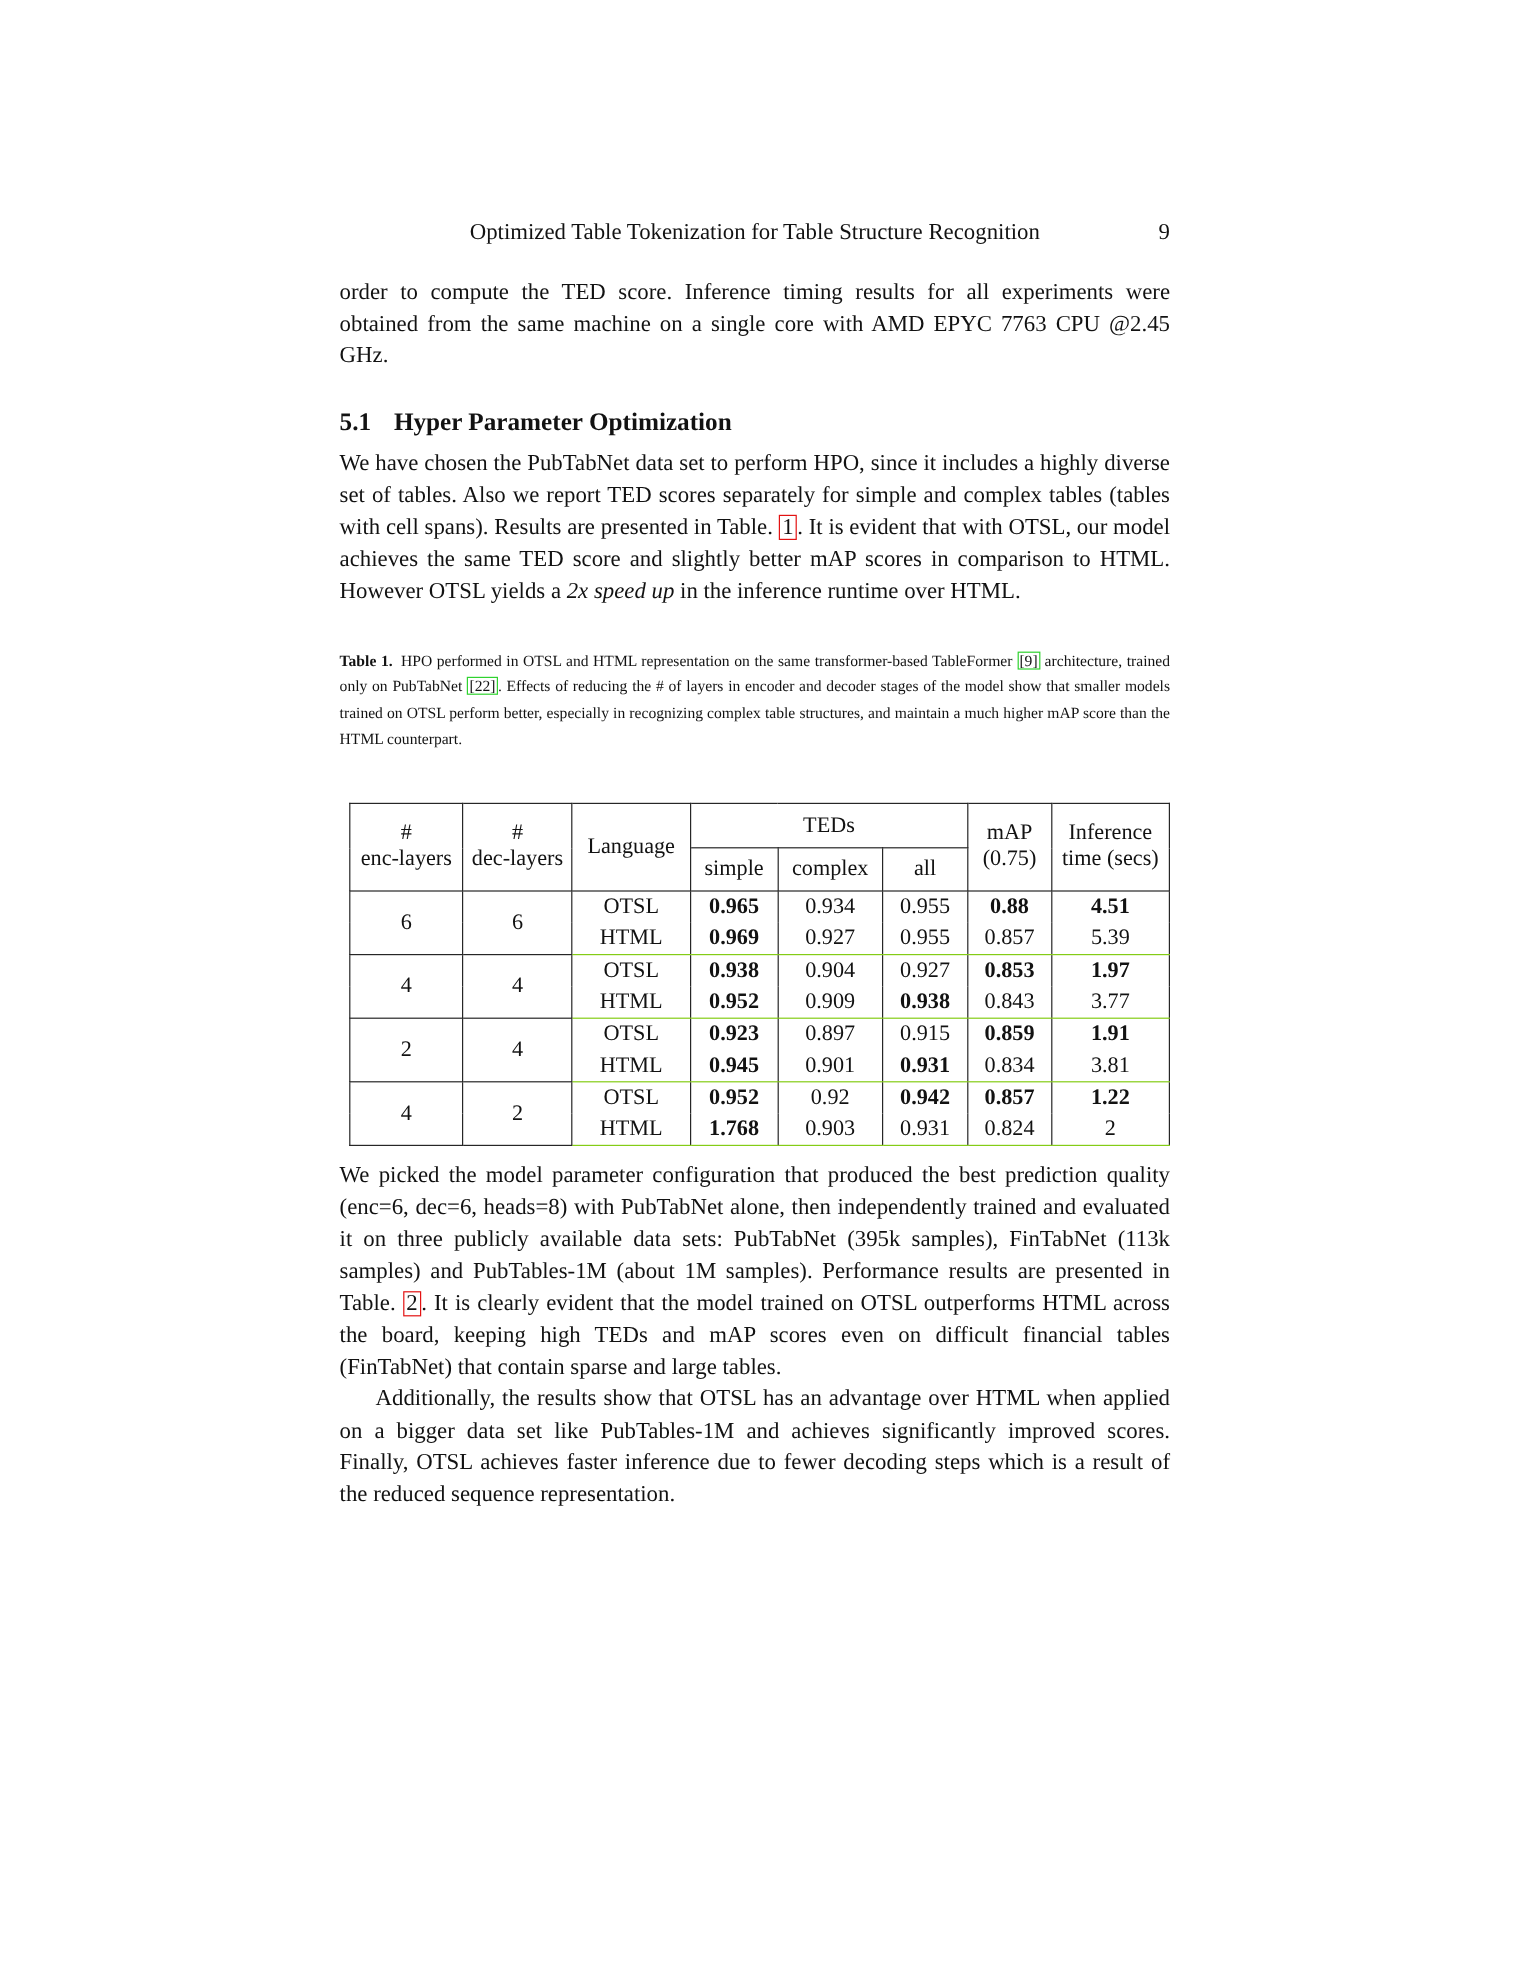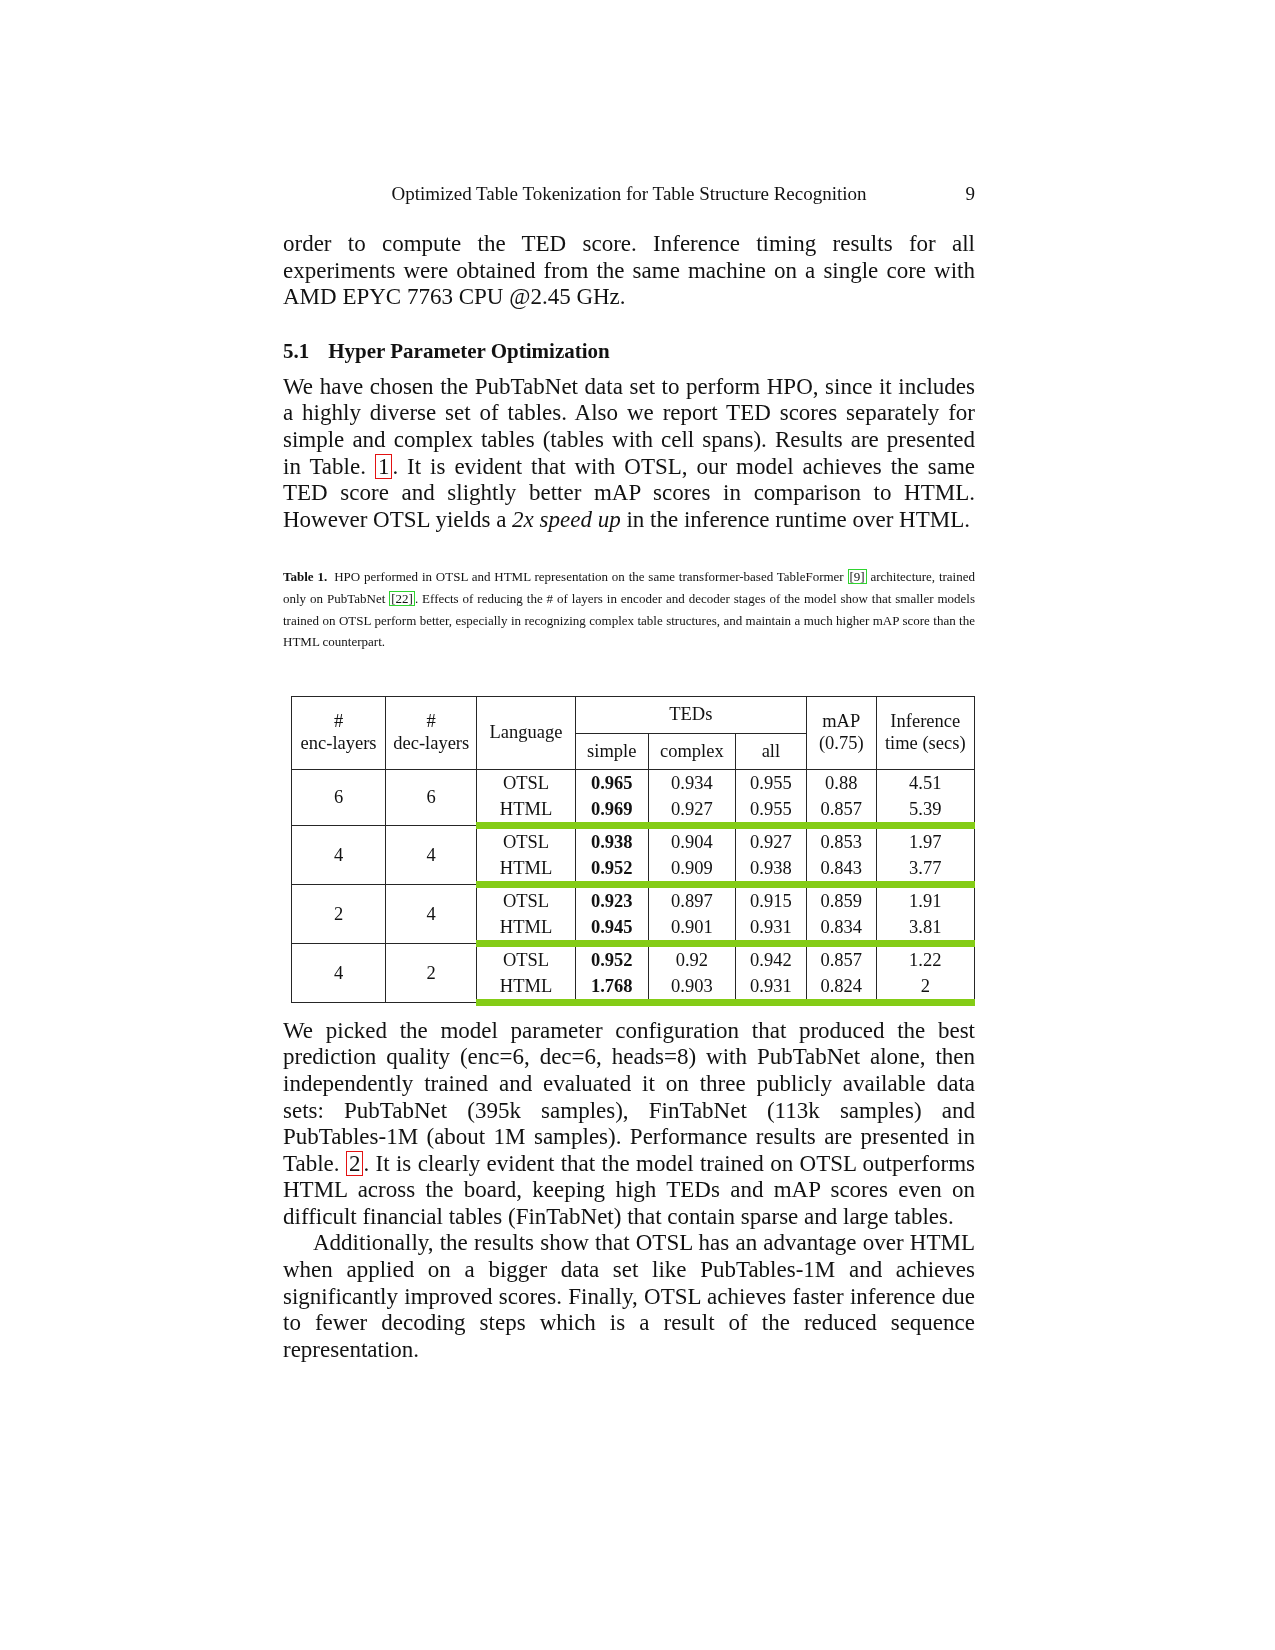--- a/index.html
+++ b/index.html
@@ -12,21 +12,21 @@
   .page{position:relative;width:1088px;height:1650px;background:#fff;overflow:hidden;}
   .content{position:absolute;left:283px;top:183px;width:692px;}
 
   
   .running-head{position:relative;height:26px;font-size:19px;}
   .running-title{display:block;text-align:center;}
   .page-number{position:absolute;right:0;top:0;}
 
   
   .body-par{
-    margin:0;font-size:23px;line-height:26.6px;
+    margin:0;font-size:19px;line-height:26.6px;
     text-align:justify;
   }
   .par-intro{margin-top:22px;}
   .par-51{margin-top:10px;}
   .par-52{margin-top:12px;}
   .par-indent{text-indent:30px;}
 
   
   .section-heading{
     margin:0;font-size:21px;font-weight:bold;line-height:26px;
@@ -69,22 +69,22 @@
     height:36px;
   }
   .data-table thead tr.sub-row th{height:35px;}
   .data-table thead th .hl{display:block;line-height:1.18;}
   .data-table tbody td{
     border-left:1px solid #262626;border-right:1px solid #262626;
     border-top:0;border-bottom:0;
     height:26px;line-height:26px;
   }
   .data-table tbody td[rowspan]{border-bottom:1px solid #262626;}
-  .data-table tbody tr.group-last td{border-bottom:7px solid #84cc16;}
-  .data-table td.b{font-weight:normal;margin-top:18px;}
+  .data-table tbody tr.group-last td{border-bottom:1px solid #84cc16;}
+  .data-table td.b{font-weight:bold;margin-top:18px;}
   .c-enc{width:99px;} .c-dec{width:95px;} .c-lang{width:95px;}
   .c-simple{width:69px;font-weight:bold;} .c-complex{width:83px;} .c-all{width:69px;}
   .c-map{width:66px;} .c-inf{width:96px;}
 </style>
 </head>
 <body>
 
 <div class="page">
   <div class="content">
 

